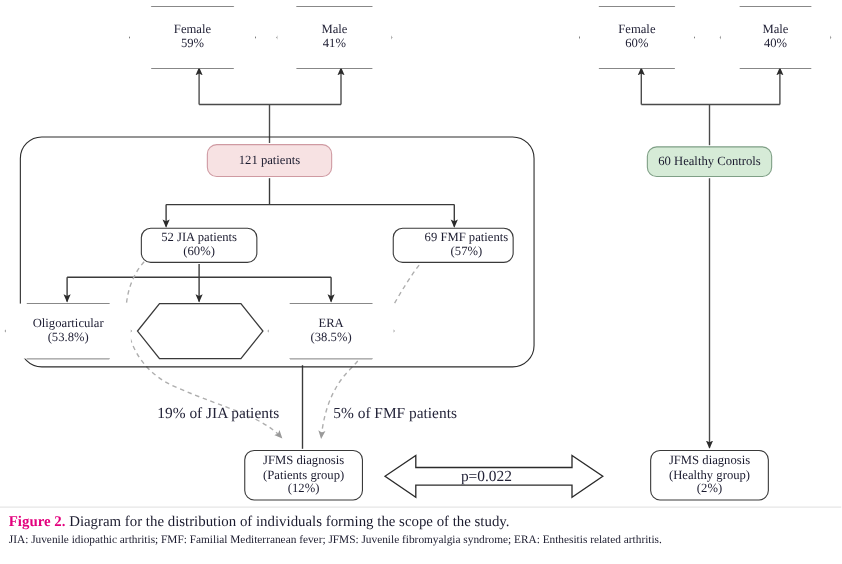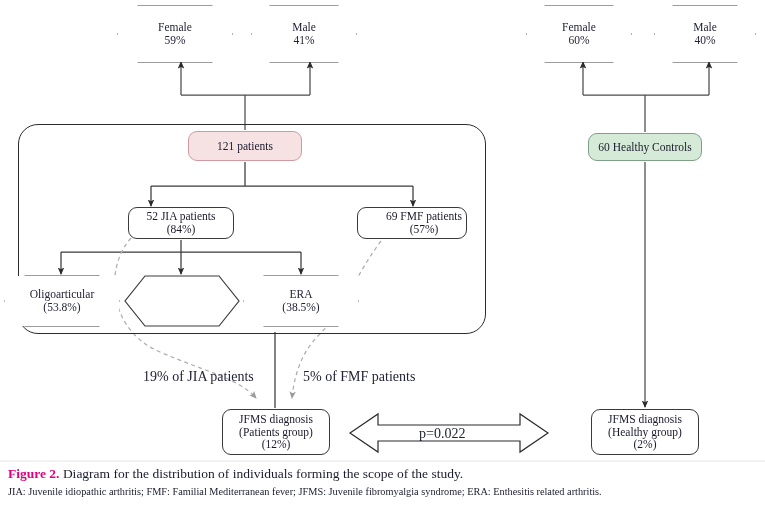--- a/index.html
+++ b/index.html
@@ -159,21 +159,21 @@
   <div class="node rbox pink" style="left:188px;top:131px;width:114px;height:30px;">
     <span>121 patients</span>
   </div>
 
   <div class="node rbox green" style="left:588px;top:133px;width:114px;height:28px;text-align:right;">
     <span>60 Healthy Controls</span>
   </div>
 
   <div class="node rbox" style="left:128px;top:207px;width:106px;height:32px;">
     <span>52 JIA patients</span>
-    <span>(84%)</span>
+    <span>(60%)</span>
   </div>
 
   <div class="node rbox" style="left:357px;top:207px;width:110px;height:32px;padding-left:24px;">
     <span>69 FMF patients</span>
     <span>(57%)</span>
   </div>
 
   <div class="node hex" style="left:5px;top:276px;width:114px;height:50px;">
     <div class="hexlabel">
       <span>Oligoarticular</span>

